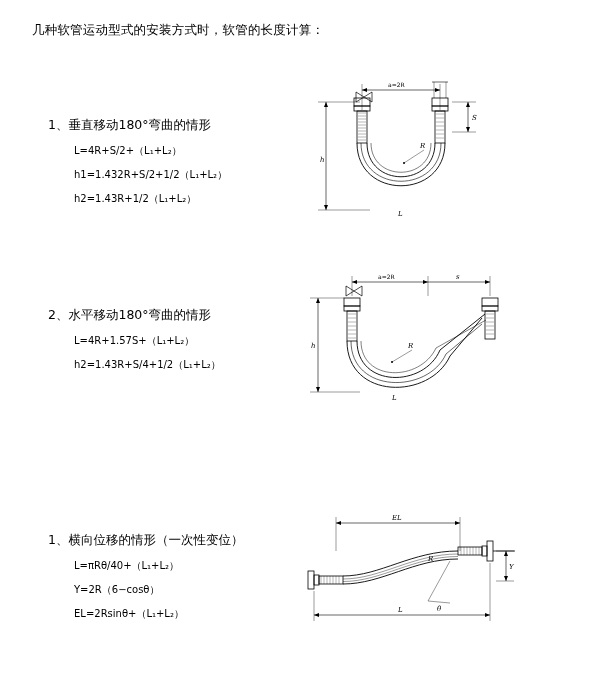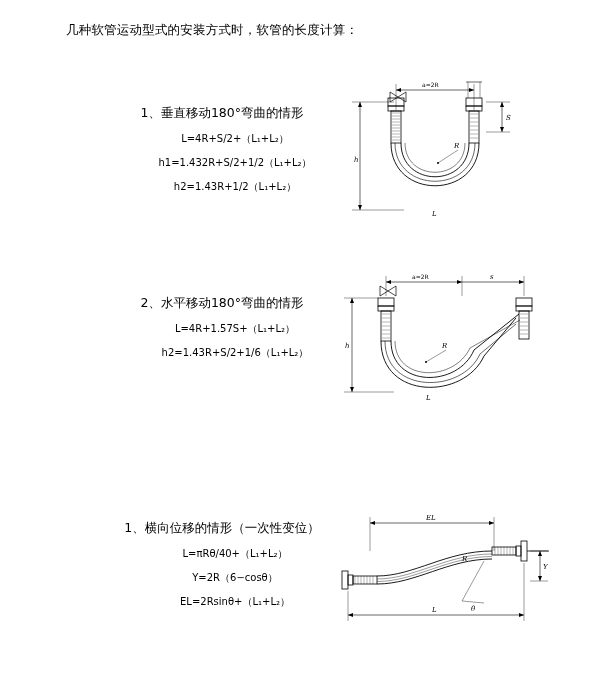--- a/index.html
+++ b/index.html
@@ -12,21 +12,20 @@
     background: #ffffff;
     font-family: "DejaVu Sans", "Liberation Sans", sans-serif;
     color: #000000;
     overflow: hidden;
     position: relative;
   }
   .page {
     position: relative;
     width: 544px;
     height: 675px;
-    margin-left: 34px;
   }
   .doc-title {
     position: absolute;
     left: 32px;
     top: 22px;
     font-size: 12.5px;
     letter-spacing: 0.2px;
     white-space: nowrap;
   }
   .section {
@@ -34,23 +33,22 @@
     left: 0;
     width: 600px;
   }
   .sec1 { top: 105px; }
   .sec2 { top: 295px; }
   .sec3 { top: 520px; }
 
   .sec-text {
     position: absolute;
     left: 48px;
-    top: 0;
+    top: 12px;
     width: 280px;
-    text-align: center;
   }
   .sec-heading {
     font-size: 12.5px;
     margin-bottom: 10px;
     white-space: nowrap;
   }
   .formula {
     font-size: 10px;
     margin: 0 0 10px 26px;
     white-space: nowrap;
@@ -158,21 +156,21 @@
         <line x1="134" y1="12" x2="134" y2="28" stroke="#000" stroke-width="0.4"></line>
         <line x1="146" y1="12" x2="146" y2="28" stroke="#000" stroke-width="0.4"></line>
       </svg>
     </div>
   </div>
 
   <div class="section sec2">
     <div class="sec-text">
       <div class="sec-heading">2、水平移动180°弯曲的情形</div>
       <div class="formula">L=4R+1.57S+（L₁+L₂）</div>
-      <div class="formula">h2=1.43R+S/2+1/6（L₁+L₂）</div>
+      <div class="formula">h2=1.43R+S/4+1/2（L₁+L₂）</div>
     </div>
 
     <div class="sec-figure">
       <svg width="300" height="190" viewBox="0 0 300 190">
 
         <line x1="52" y1="22" x2="128" y2="22" stroke="#000" stroke-width="0.6"></line>
         <path d="M52,22 l5,-2 l0,4 z" fill="#000"></path>
         <path d="M128,22 l-5,-2 l0,4 z" fill="#000"></path>
         <text class="dim-txt" x="78" y="19">a=2R</text>
 

